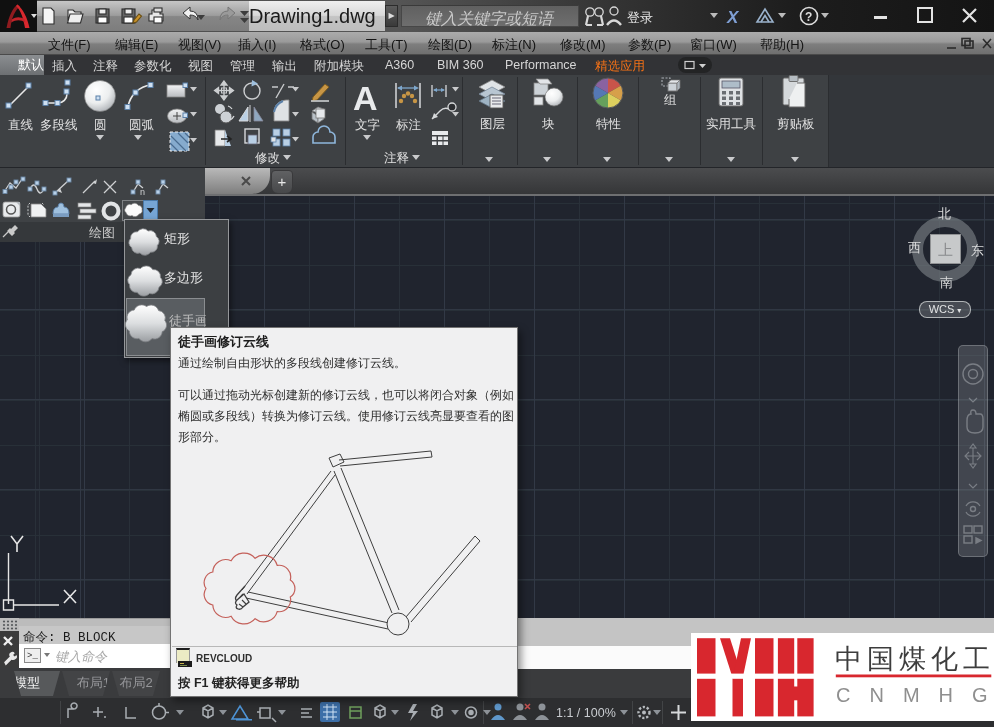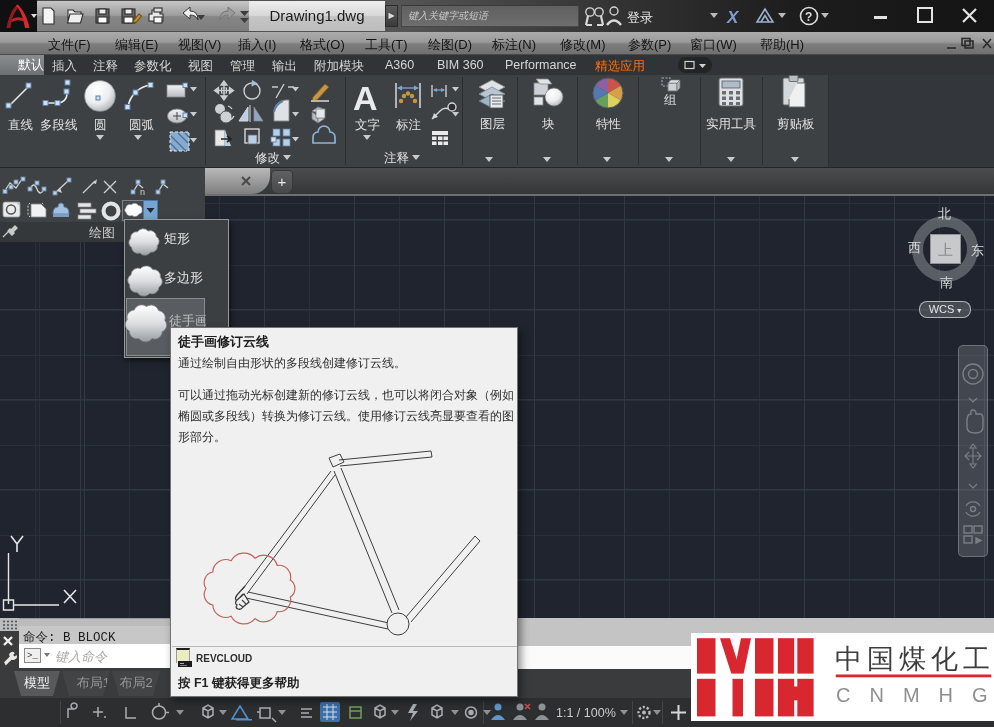--- a/index.html
+++ b/index.html
@@ -35,24 +35,24 @@
 <path d="M112 11 h3 v-4 h8 v4 h3 v7 h-14 z" fill="#e8e8e8"></path>
         <rect x="117" y="14" width="8" height="6" fill="#fff"></rect>
         <rect x="117" y="5" width="8" height="4" fill="#ddd"></rect>
 </g>
 <path d="M146 10 l7 -6 v4 q8 0 8 9 q-2 -5 -8 -5 v4 z" fill="#f0f0f0" stroke="#333" stroke-width="1"></path>
 <path d="M176 10 l-7 -6 v4 q-8 0 -8 9 q2 -5 8 -5 v4 z" fill="#9a9a9a" stroke="#777" stroke-width="1" transform="translate(22,0)"></path>
 <path d="M160 12 l4 5 4 -5 z" fill="#3c3c3c"></path>
 <path d="M203 8 h9 l-4.5 5 z M203 15 h9 l-4.5 5 z" fill="#3c3c3c"></path>
 </svg>
   </div>
-<div class="abs" style="left:249px;top:1px;width:136px;height:30px;background:linear-gradient(#efefef,#d8d8d8 48%,#c4c4c4 52%,#bdbdbd);color:#1b1b1b;font-size:15px;line-height:30px;text-align:center">Drawing1.dwg</div>
+<div class="abs" style="left:249px;top:1px;width:136px;height:30px;background:linear-gradient(#efefef,#d8d8d8 48%,#c4c4c4 52%,#bdbdbd);color:#1b1b1b;font-size:20px;line-height:30px;text-align:left">Drawing1.dwg</div>
 <div class="abs" style="left:385px;top:5px;width:13px;height:22px;background:linear-gradient(#5c5c5c,#3a3a3a);border:1px solid #2c2c2c;color:#ddd;font-size:8px;line-height:20px;text-align:center">▶</div>
 <div class="abs" style="left:401px;top:5px;width:178px;height:22px;background:linear-gradient(#606060,#6e6e6e);border:1px solid #474747;border-top-color:#3a3a3a">
-    <span style="position:absolute;left:6px;top:3px;font-style:italic;font-size:10px;color:#c9c9c9">键入关键字或短语</span>
+    <span style="position:absolute;left:23px;top:3px;font-style:italic;font-size:16px;color:#c9c9c9">键入关键字或短语</span>
   </div>
 <div class="abs" id="titleicons" style="left:0;top:0;width:994px;height:32px">
 <svg width="994" height="32" viewBox="0 0 994 32">
 <g fill="none" stroke="#d8d8d8" stroke-width="1.3">
 <circle cx="590" cy="12" r="4.2"></circle>
         <circle cx="599" cy="12" r="4.2"></circle>
         <path d="M588 16 l-2 9 M601 16 l2 9 M586 25 h6 M597 25 h6" stroke-width="2.2"></path>
 <circle cx="614" cy="11" r="4"></circle>
         <path d="M607 25 q7 -9 14 0" stroke-width="2.4"></path>
 </g>
@@ -476,21 +476,21 @@
       <span style="position:absolute;left:4px;top:10px">命令: B BLOCK</span>
     </div>
 <div class="abs" style="left:19px;top:26px;width:499px;height:24px;background:#ffffff">
 <div class="abs" style="left:5px;top:4px;width:17px;height:15px;background:#efefef;border:1px solid #8a8a8a;color:#333;font-size:9px;line-height:14px;text-align:center;font-family:'Liberation Mono',monospace">&gt;_</div>
 <div class="abs" style="left:25px;top:9px;border-left:3.5px solid transparent;border-right:3.5px solid transparent;border-top:4.5px solid #777"></div>
 <span style="position:absolute;left:36px;top:4px;font-style:italic;font-size:13px;color:#a8a8a8">键入命令</span>
 </div>
   </div>
 
 <div class="abs" id="laytabs" style="left:0;top:668px;width:994px;height:30px;background:#3a3b3d">
-<div class="abs" style="left:14px;top:3px;width:46px;height:25px;background:#57595b;clip-path:polygon(0 0,100% 0,calc(100% - 7px) 100%,7px 100%);color:#f4f4f4;font-size:13px;text-align:center;line-height:24px">模型</div>
+<div class="abs" style="left:14px;top:3px;width:46px;height:25px;background:#57595b;clip-path:polygon(0 0,100% 0,calc(100% - 7px) 100%,7px 100%);color:#f4f4f4;font-size:13px;line-height:24px">模型</div>
 <div class="abs" style="left:62px;top:3px;width:48px;height:25px;background:#434446;clip-path:polygon(0 0,100% 0,calc(100% - 7px) 100%,7px 100%);color:#96979a;font-size:13px;text-align:right;line-height:24px">布局1</div>
 <div class="abs" style="left:112px;top:3px;width:48px;height:25px;background:#434446;clip-path:polygon(0 0,100% 0,calc(100% - 7px) 100%,7px 100%);color:#96979a;font-size:13px;text-align:center;line-height:24px">布局2</div>
 </div>
 
 <div class="abs" id="statusbar" style="left:0;top:698px;width:994px;height:29px;background:#2d2e30">
 <svg width="994" height="29" viewBox="0 0 994 29">
 <g stroke="#424446" stroke-width="1">
         <path d="M60.5 3 V26 M483.5 3 V26 M632.5 3 V26 M662.5 3 V26"></path>
       </g>
 <g stroke="#a9aeb3" fill="none" stroke-width="1.5">

